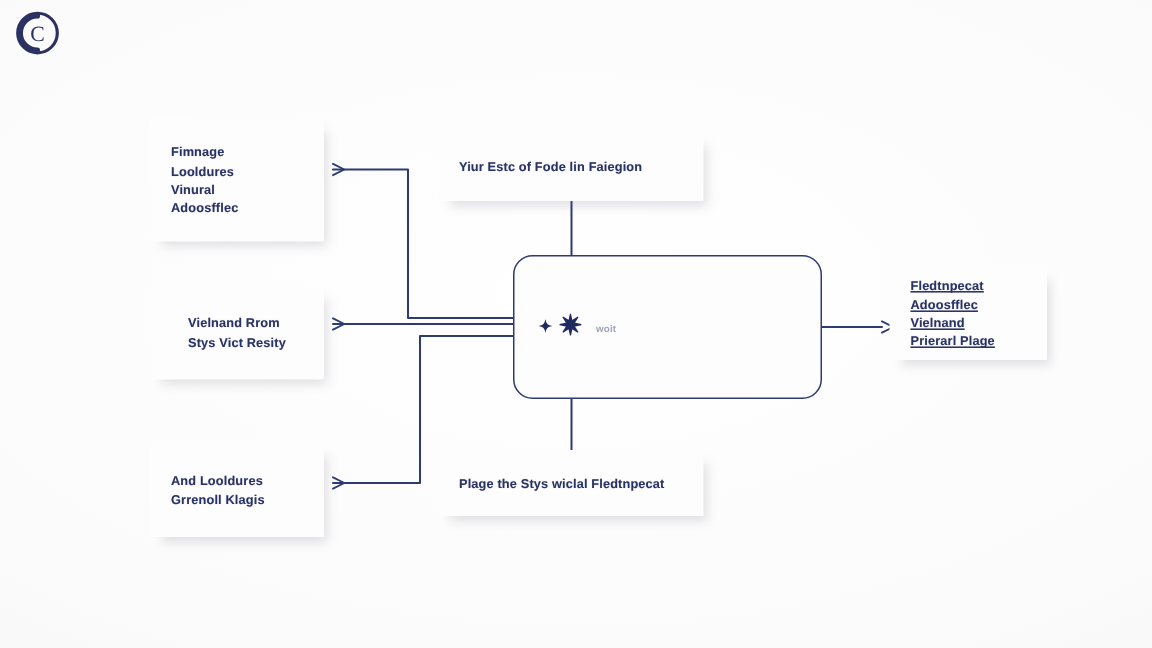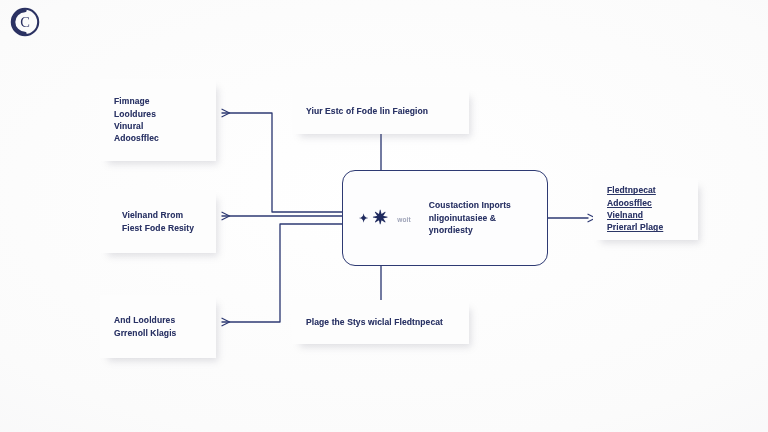--- a/index.html
+++ b/index.html
@@ -154,21 +154,21 @@
     <div>Fimnage</div>
     <div>Looldures</div>
     <div>Vinural</div>
     <div>Adoosfflec</div>
   </div>
 </div>
 
 <div class="node leaf-left" id="node-left-2">
   <div class="txt">
     <div>Vielnand Rrom</div>
-    <div>Fiest Fode Resity</div>
+    <div>Stys Vict Resity</div>
   </div>
 </div>
 
 <div class="node leaf-left" id="node-left-3">
   <div class="txt">
     <div>And Looldures</div>
     <div>Grrenoll Klagis</div>
   </div>
 </div>
 
@@ -191,18 +191,13 @@
     <div>Prierarl Plage</div>
   </div>
 </div>
 
 <div class="node" id="node-center">
   <div class="hub-icons">
     <span class="star-sm">✦</span>
     <span class="star-lg">✷</span>
   </div>
   <div class="hub-note">woit</div>
-  <div class="hub-text">
-    <div>Coustaction Inports</div>
-    <div>nligoinutasiee &amp;</div>
-    <div>ynordiesty</div>
-  </div>
 </div>
 
 </body></html>

